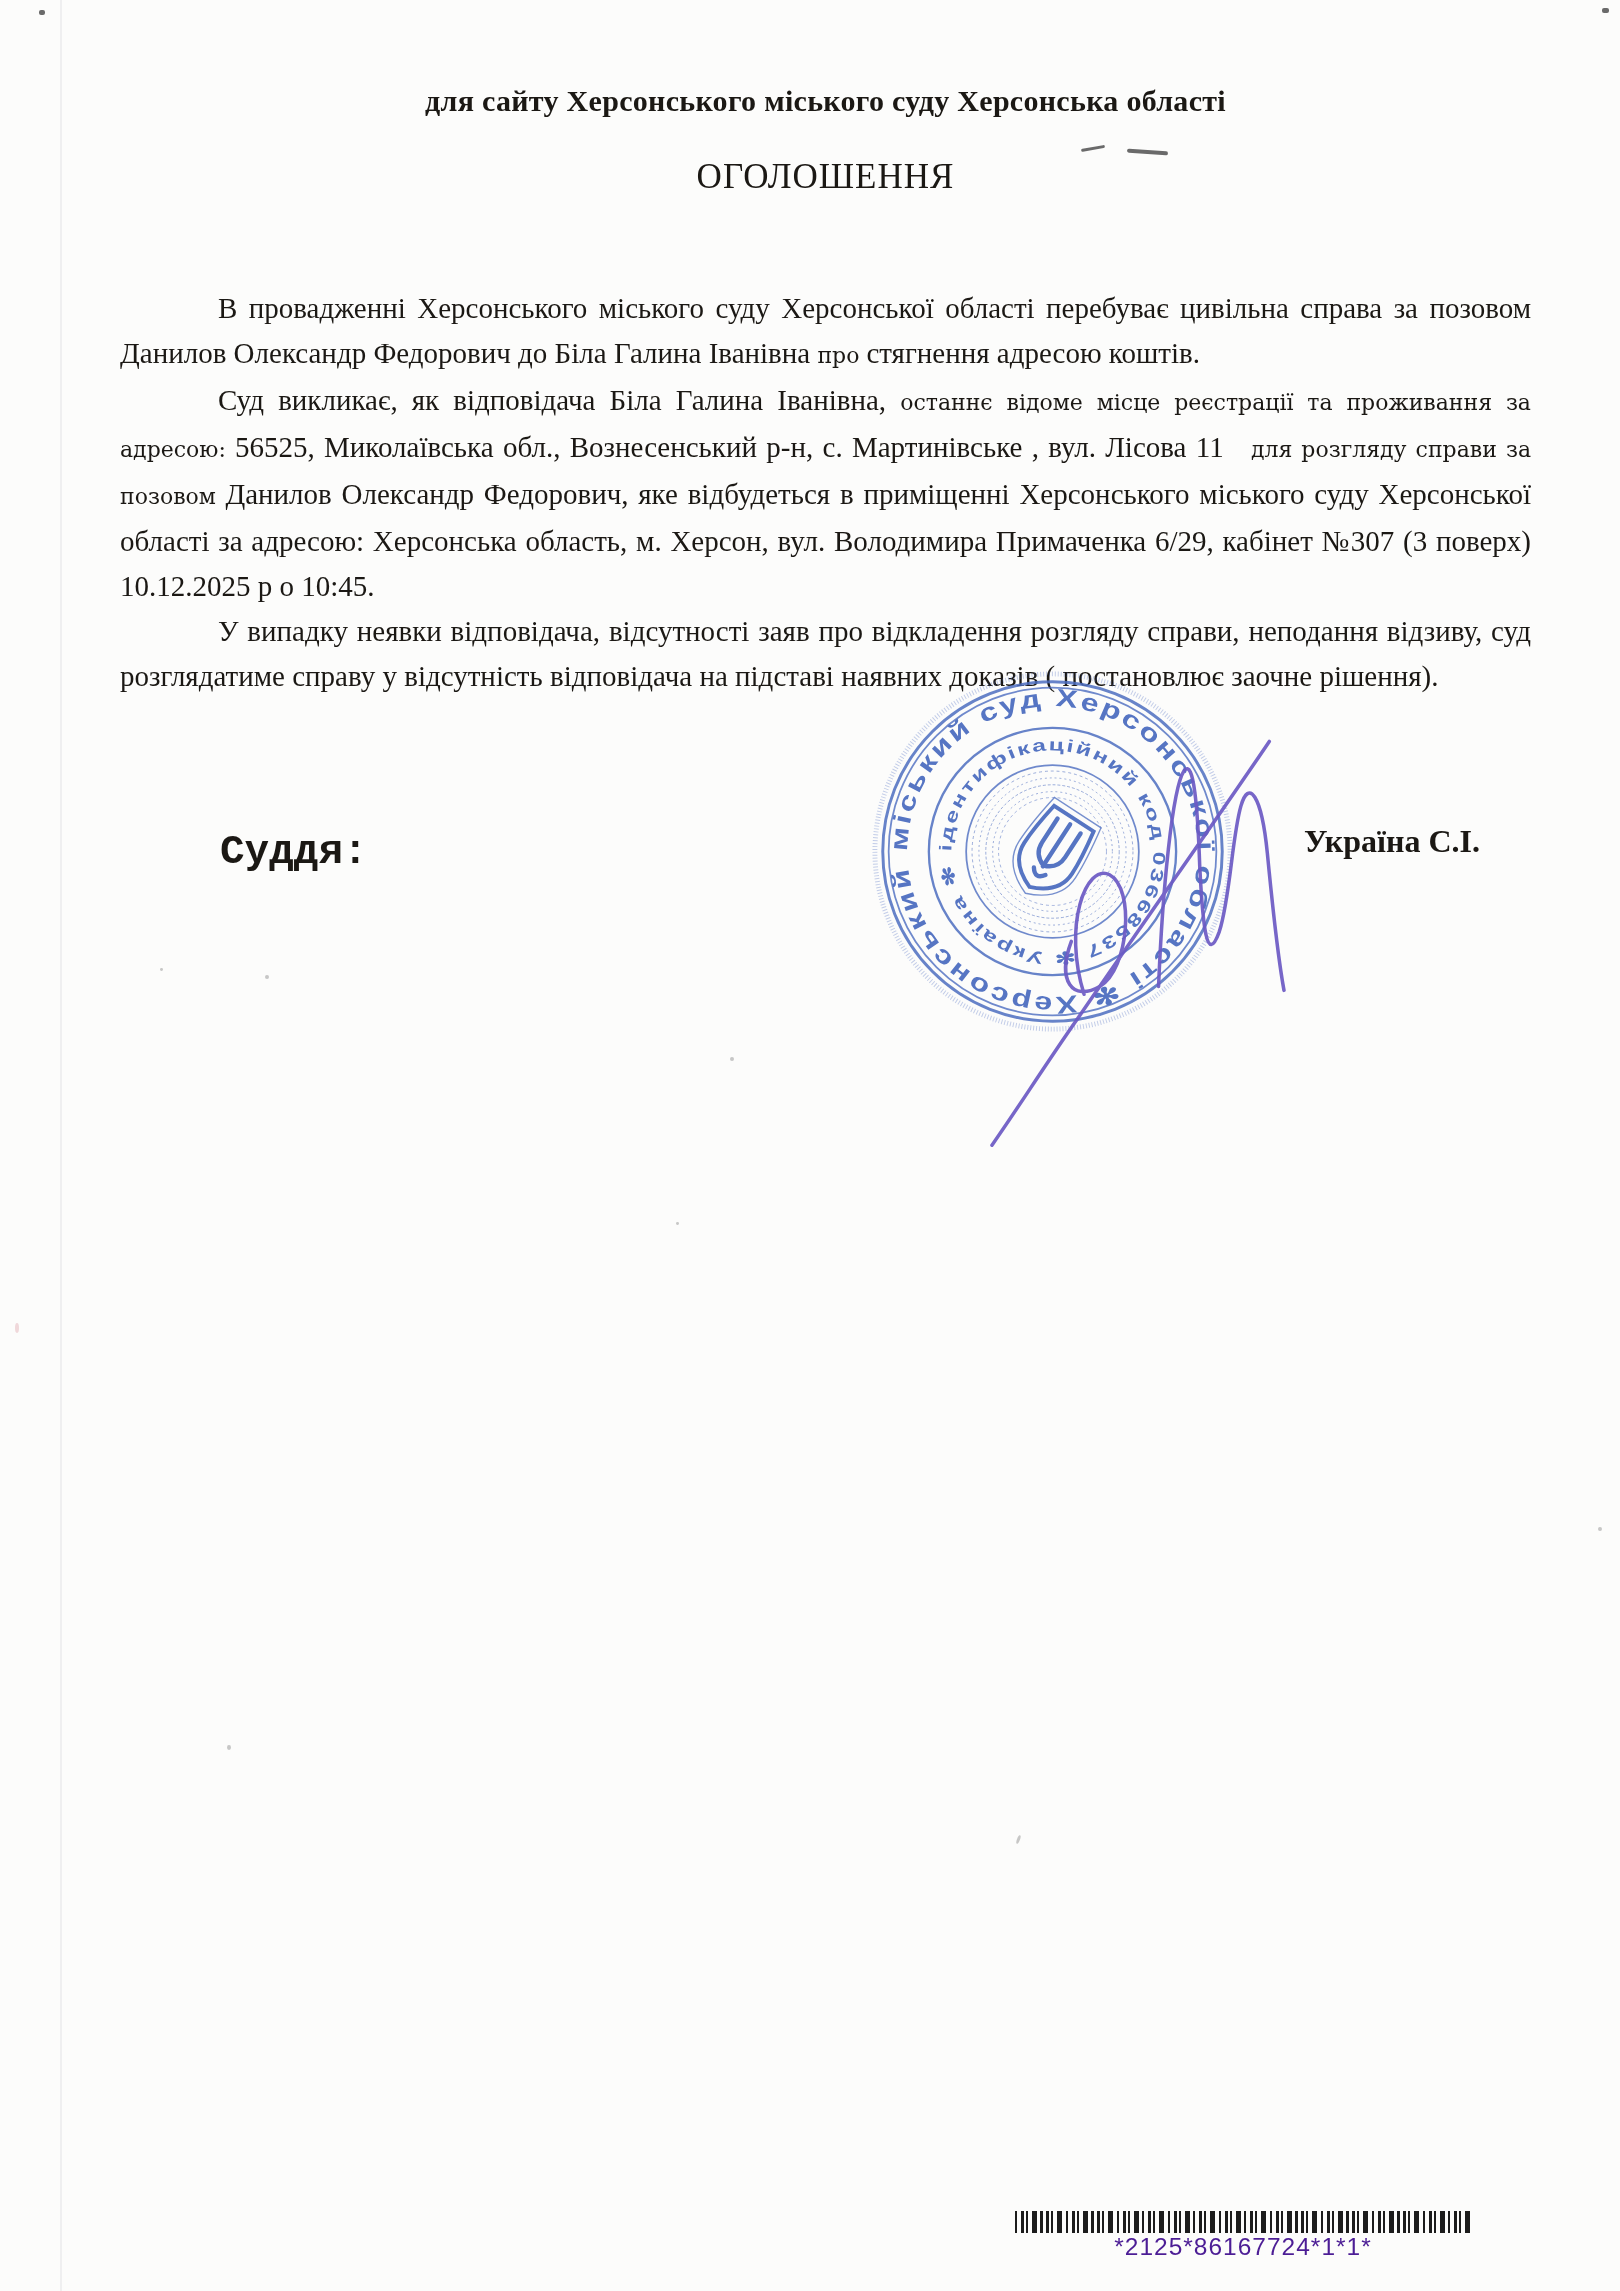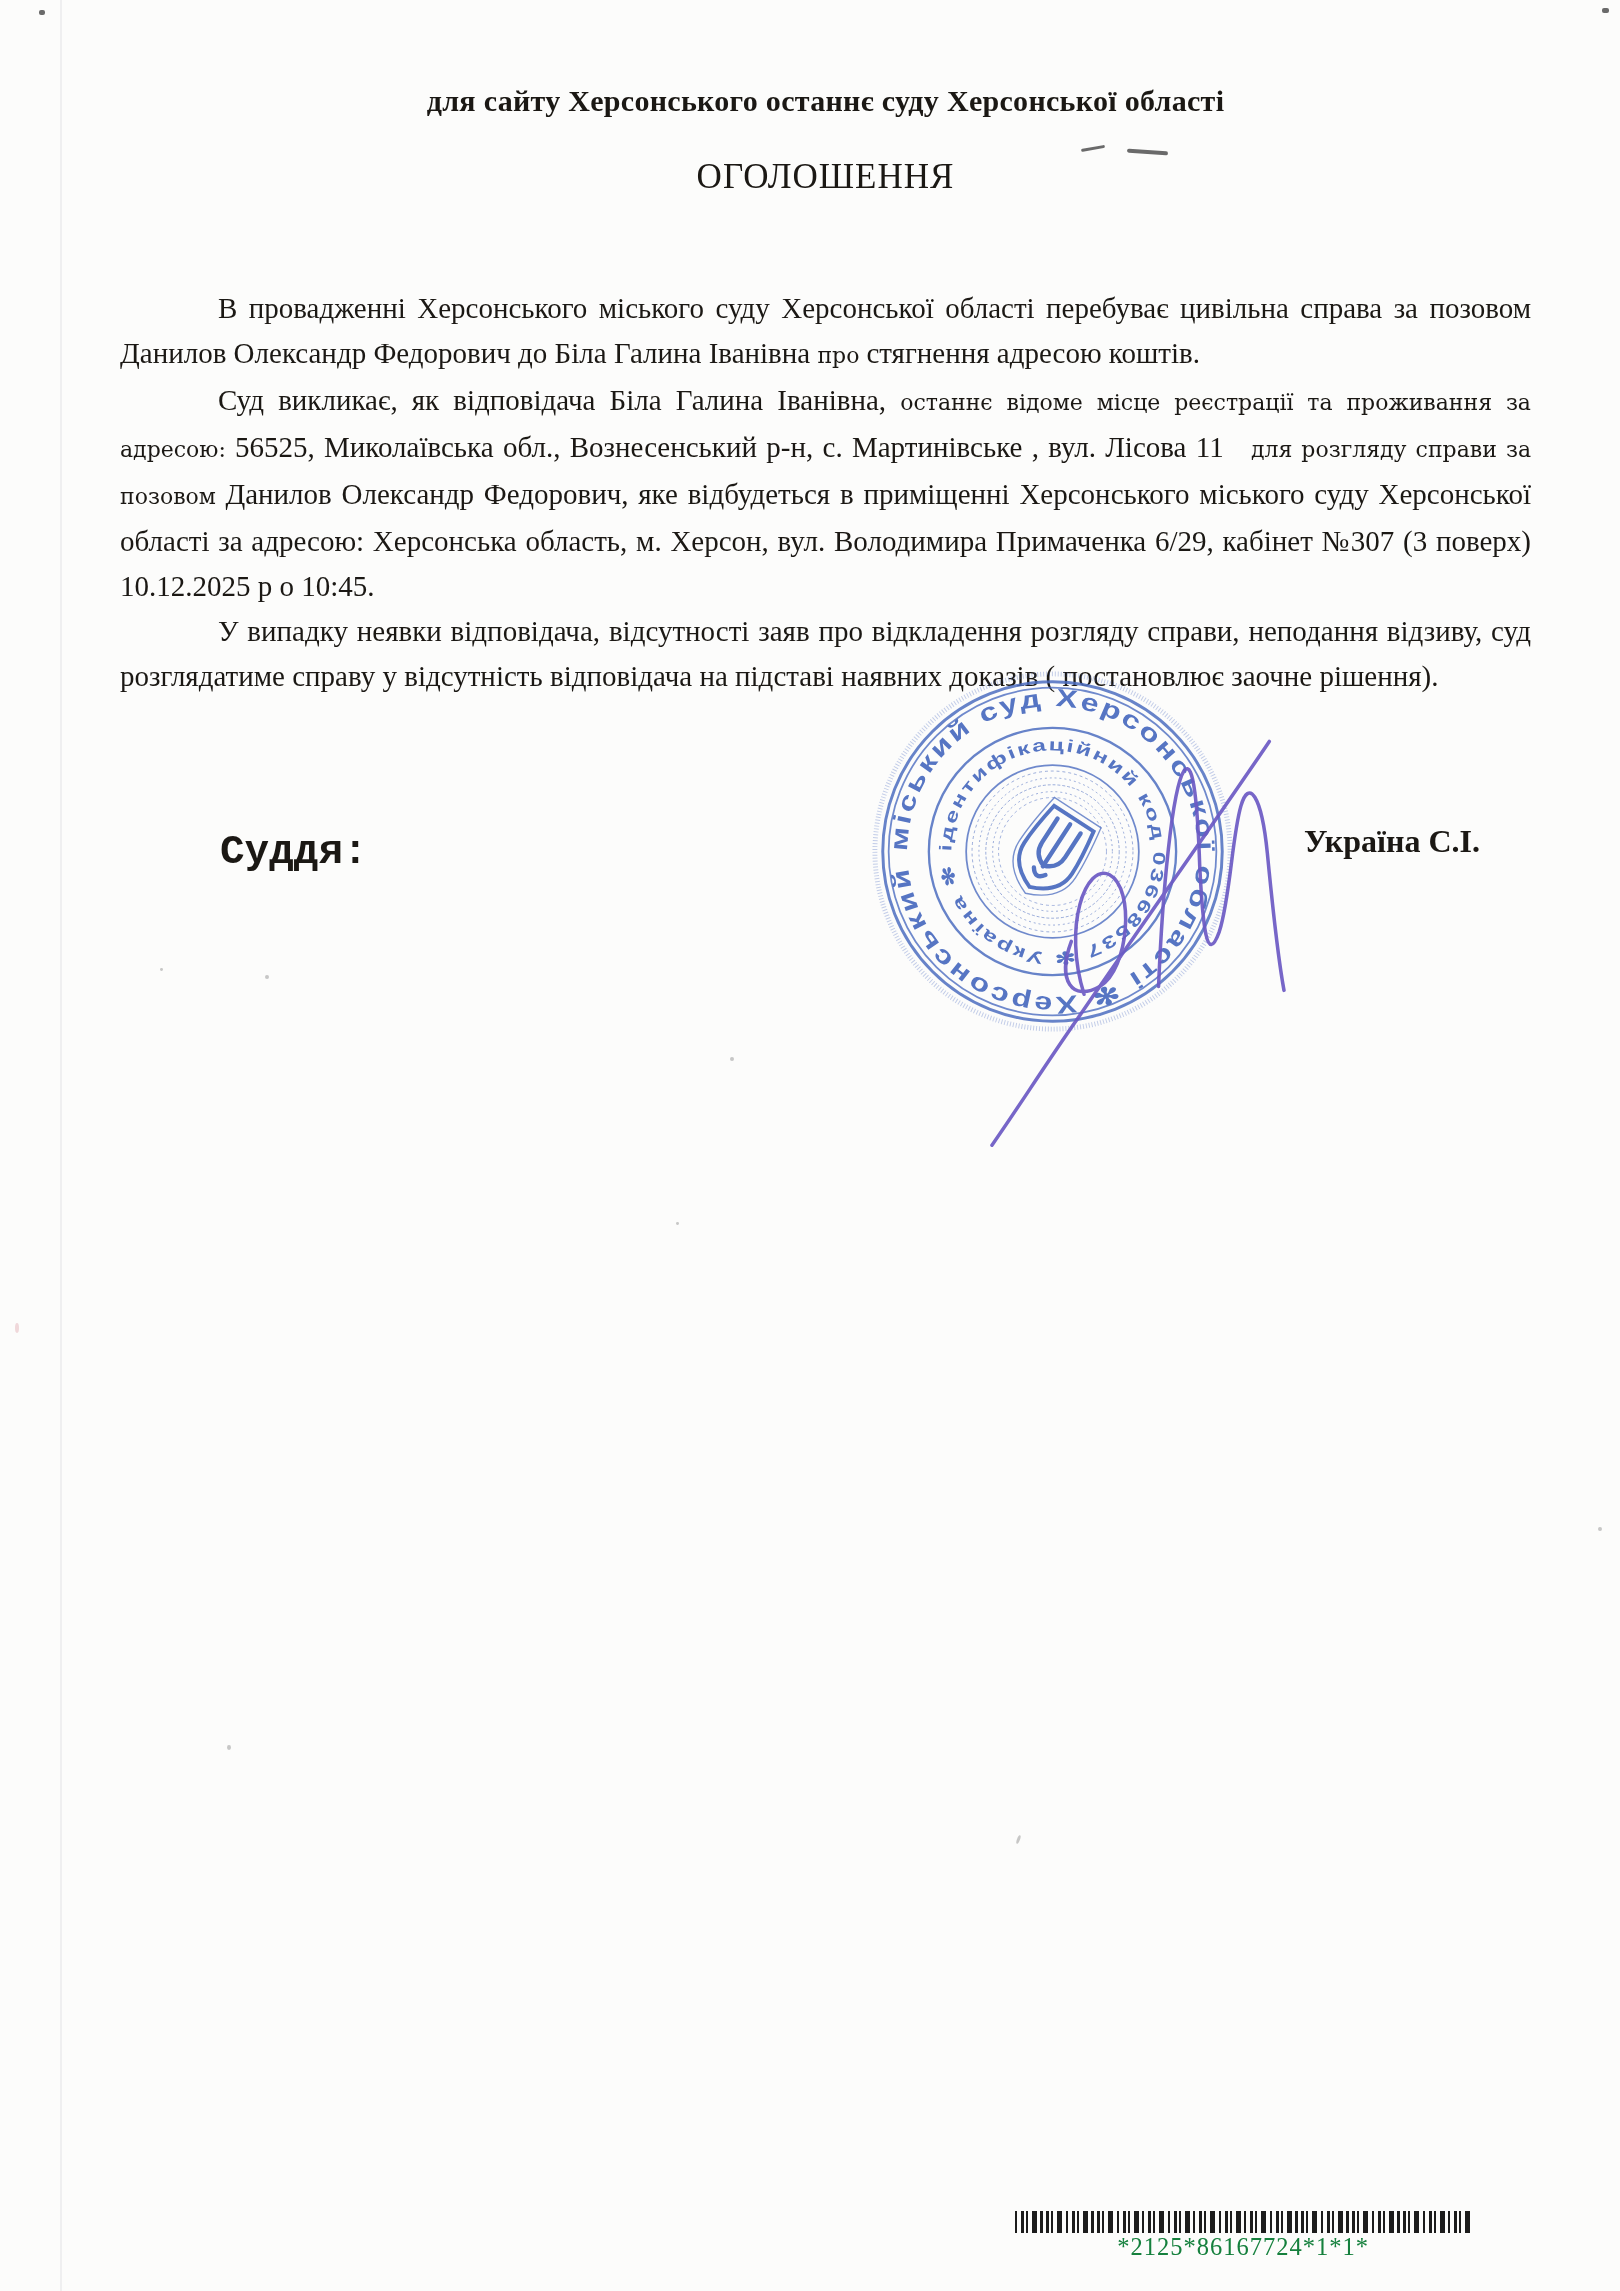--- a/index.html
+++ b/index.html
@@ -67,22 +67,22 @@
   }
   .barcode{
     width:456px;height:21.6px;
     background:repeating-linear-gradient(90deg,
       #1c1c1c 0 2px, transparent 2px 5.9px,
       #1c1c1c 5.9px 8.8px, transparent 8.8px 10.8px,
       #1c1c1c 10.8px 12.7px, transparent 12.7px 16.7px,
       #1c1c1c 16.7px 21.6px, transparent 21.6px 25.5px);
   }
   .barcode-text{
-    font-family:Liberation Serif, serif;
-    font-size:24.5px;color:#15803d;letter-spacing:1px;margin-top:0px;
+    font-family:Liberation Sans, sans-serif;
+    font-size:24.5px;color:#4c1d95;letter-spacing:1px;margin-top:0px;
   }
 </style>
 </head>
 <body>
 
 <div class="page">
 
   <div class="scan-line"></div>
   <div class="mark" style="left:39px;top:9.8px;width:5.9px;height:4.9px;"></div>
   <div class="mark" style="left:1602px;top:7.8px;width:6.9px;height:4.9px;"></div>
@@ -90,21 +90,21 @@
   <div class="mark" style="left:1127px;top:150px;width:41px;height:3.9px;transform:rotate(4deg);border-radius:2.9px;"></div>
   <div class="speck" style="left:265px;top:975px;width:3.9px;height:3.9px;"></div>
   <div class="speck" style="left:227px;top:1745px;width:3.9px;height:4.9px;"></div>
   <div class="speck" style="left:730px;top:1057px;width:3.9px;height:3.9px;"></div>
   <div class="speck" style="left:1017px;top:1835px;width:2.9px;height:8.8px;transform:rotate(20deg);"></div>
   <div class="speck" style="left:1598px;top:1527px;width:3.9px;height:3.9px;"></div>
   <div class="speck" style="left:160px;top:968px;width:2.9px;height:2.9px;"></div>
   <div class="speck" style="left:676px;top:1222px;width:2.9px;height:2.9px;"></div>
   <div class="speck" style="left:14.7px;top:1323px;width:3.9px;height:9.8px;background:#e6b9c0;"></div>
 
-  <div class="header">для сайту Херсонського останнє суду Херсонської області</div>
+  <div class="header">для сайту Херсонського міського суду Херсонська області</div>
   <div class="title">ОГОЛОШЕННЯ</div>
 
   <div class="bodycol">
     <p><span>В провадженні Херсонського міського суду Херсонської області перебуває цивільна справа за позовом Данилов Олександр Федорович до Біла Галина Іванівна </span><span class="ins">про </span><span>стягнення адресою коштів.</span></p>
     <p><span>Суд викликає, як відповідача Біла Галина Іванівна, </span><span class="ins">останнє відоме місце реєстрації та проживання за адресою: </span><span>56525, Миколаївська обл., Вознесенський р-н, с. Мартинівське , вул. Лісова 11</span><span class="ins">&nbsp;&nbsp; для розгляду справи за позовом </span><span>Данилов Олександр Федорович, яке відбудеться в приміщенні Херсонського міського суду Херсонської області за адресою: Херсонська область, м. Херсон, вул. Володимира Примаченка 6/29, кабінет №307 (3 поверх) 10.12.2025 р о 10:45.</span></p>
     <p><span>У випадку неявки відповідача, відсутності заяв про відкладення розгляду справи, неподання відзиву, суд розглядатиме справу у відсутність відповідача на підставі наявних доказів ( постановлює заочне рішення).</span></p>
   </div>
 
   <div class="judge-label">Суддя:</div>
   <div class="judge-name">Україна С.І.</div>

